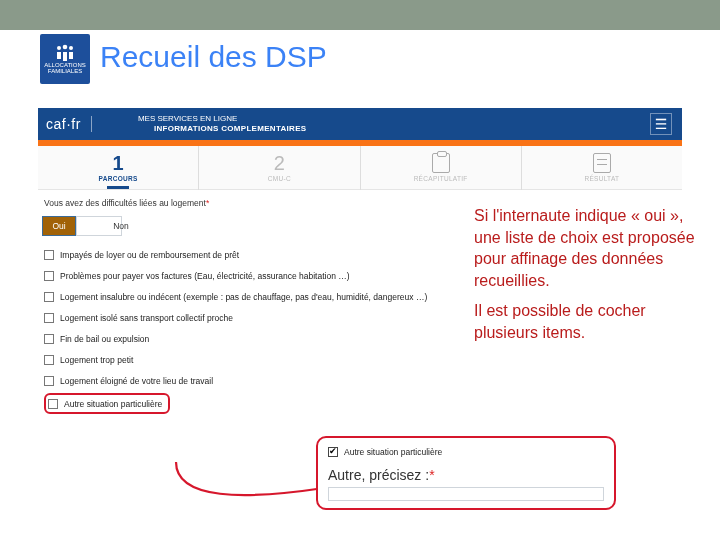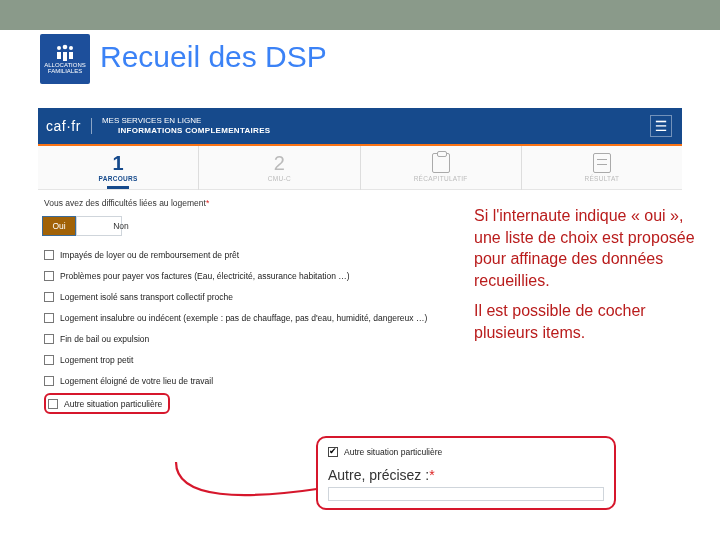--- a/index.html
+++ b/index.html
@@ -24,27 +24,27 @@
   }
 
   
   .screenshot {
     position: absolute; top: 108px; left: 38px; width: 644px; height: 390px;
     font-size: 9px; color: #333;
   }
   .sc-header {
     display: flex; align-items: center;
     height: 38px; background: #164a8c; color: #fff; padding-left: 8px;
-    border-bottom: 2px solid #f97316;
+    border-bottom: 6px solid #f97316;
   }
   .sc-logo {
     font-size: 14px; letter-spacing: 0.5px; font-weight: 300;
     border-right: 1px solid rgba(255,255,255,0.5); padding-right: 10px; margin-right: 10px;
   }
-  .sc-header-text { font-size: 8px; line-height: 1.25; }
+  .sc-header-text { font-size: 8px; line-height: 1.25; margin-left: 36px; }
   .sc-header-text .sub { font-weight: 700; letter-spacing: 0.3px; padding-left: 16px; }
   .sc-header-right {
     margin-left: auto; margin-right: 10px;
     width: 22px; height: 22px; border: 1px solid rgba(255,255,255,.4);
     display:flex; align-items:center; justify-content:center; font-size:14px;
   }
 
   .steps {
     display: flex; height: 44px; background: #fafafa; border-bottom: 1px solid #e5e5e5;
   }
@@ -202,25 +202,25 @@
       <label class="chk">
           <input type="checkbox" style="">
           <span>Impayés de loyer ou de remboursement de prêt</span>
         </label>
       <label class="chk">
           <input type="checkbox" style="">
           <span>Problèmes pour payer vos factures (Eau, électricité, assurance habitation …)</span>
         </label>
       <label class="chk">
           <input type="checkbox" style="">
+          <span>Logement insalubre ou indécent (exemple : pas de chauffage, pas d'eau, humidité, dangereux …)</span>
+        </label>
+      <label class="chk">
+          <input type="checkbox" style="">
           <span>Logement isolé sans transport collectif proche</span>
-        </label>
-      <label class="chk">
-          <input type="checkbox" style="">
-          <span>Logement insalubre ou indécent (exemple : pas de chauffage, pas d'eau, humidité, dangereux …)</span>
         </label>
       <label class="chk">
           <input type="checkbox" style="">
           <span>Fin de bail ou expulsion</span>
         </label>
       <label class="chk">
           <input type="checkbox" style="">
           <span>Logement trop petit</span>
         </label>
       <label class="chk">

